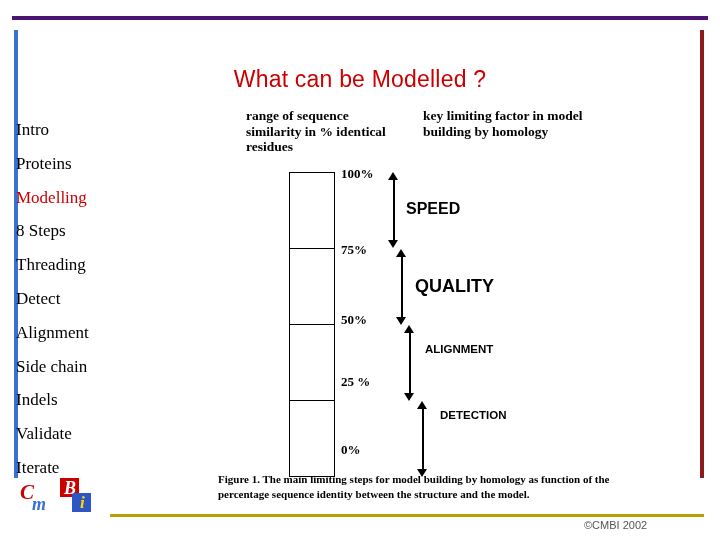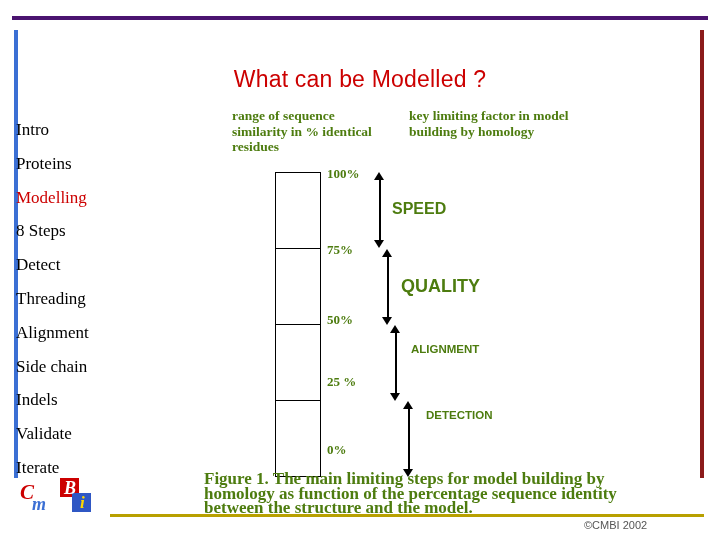--- a/index.html
+++ b/index.html
@@ -132,25 +132,25 @@
     left: 584px;
     top: 519px;
     font-family: "Liberation Sans", sans-serif;
     font-size: 11px;
     color: #555555;
   }
 
   
   .figure {
     position: absolute;
-    left: 170px;
+    left: 184px;
     top: 104px;
     width: 460px;
     height: 395px;
-    color: #4d7c0f;
+    color: #000000;
   }
   .fig-head {
     position: absolute;
     font-family: "Liberation Serif", serif;
     font-weight: bold;
     font-size: 13.5px;
     line-height: 15.5px;
   }
   .fig-head.left {
     left: 62px;
@@ -223,41 +223,41 @@
     border-top: 8px solid #000000;
   }
 
   .fig-caption {
     position: absolute;
     left: 34px;
     top: 368px;
     width: 426px;
     font-family: "Liberation Serif", serif;
     font-weight: bold;
-    font-size: 17px;
+    font-size: 11px;
     line-height: 14.5px;
   }
 </style>
 </head>
 <body>
 
 <div class="top-rule"></div>
 <div class="left-rule"></div>
 <div class="right-rule"></div>
 <div class="bottom-rule"></div>
 
 <div class="slide-title">What can be Modelled ?</div>
 
 <div class="outline">
   <div class="outline-item">Intro</div>
   <div class="outline-item">Proteins</div>
   <div class="outline-item accent">Modelling</div>
   <div class="outline-item">8 Steps</div>
+  <div class="outline-item">Threading</div>
   <div class="outline-item">Detect</div>
-  <div class="outline-item">Threading</div>
   <div class="outline-item">Alignment</div>
   <div class="outline-item">Side chain</div>
   <div class="outline-item">Indels</div>
   <div class="outline-item">Validate</div>
   <div class="outline-item">Iterate</div>
 </div>
 
 <div class="figure">
 
   <div class="fig-head left">range of sequence similarity in % identical residues</div>

